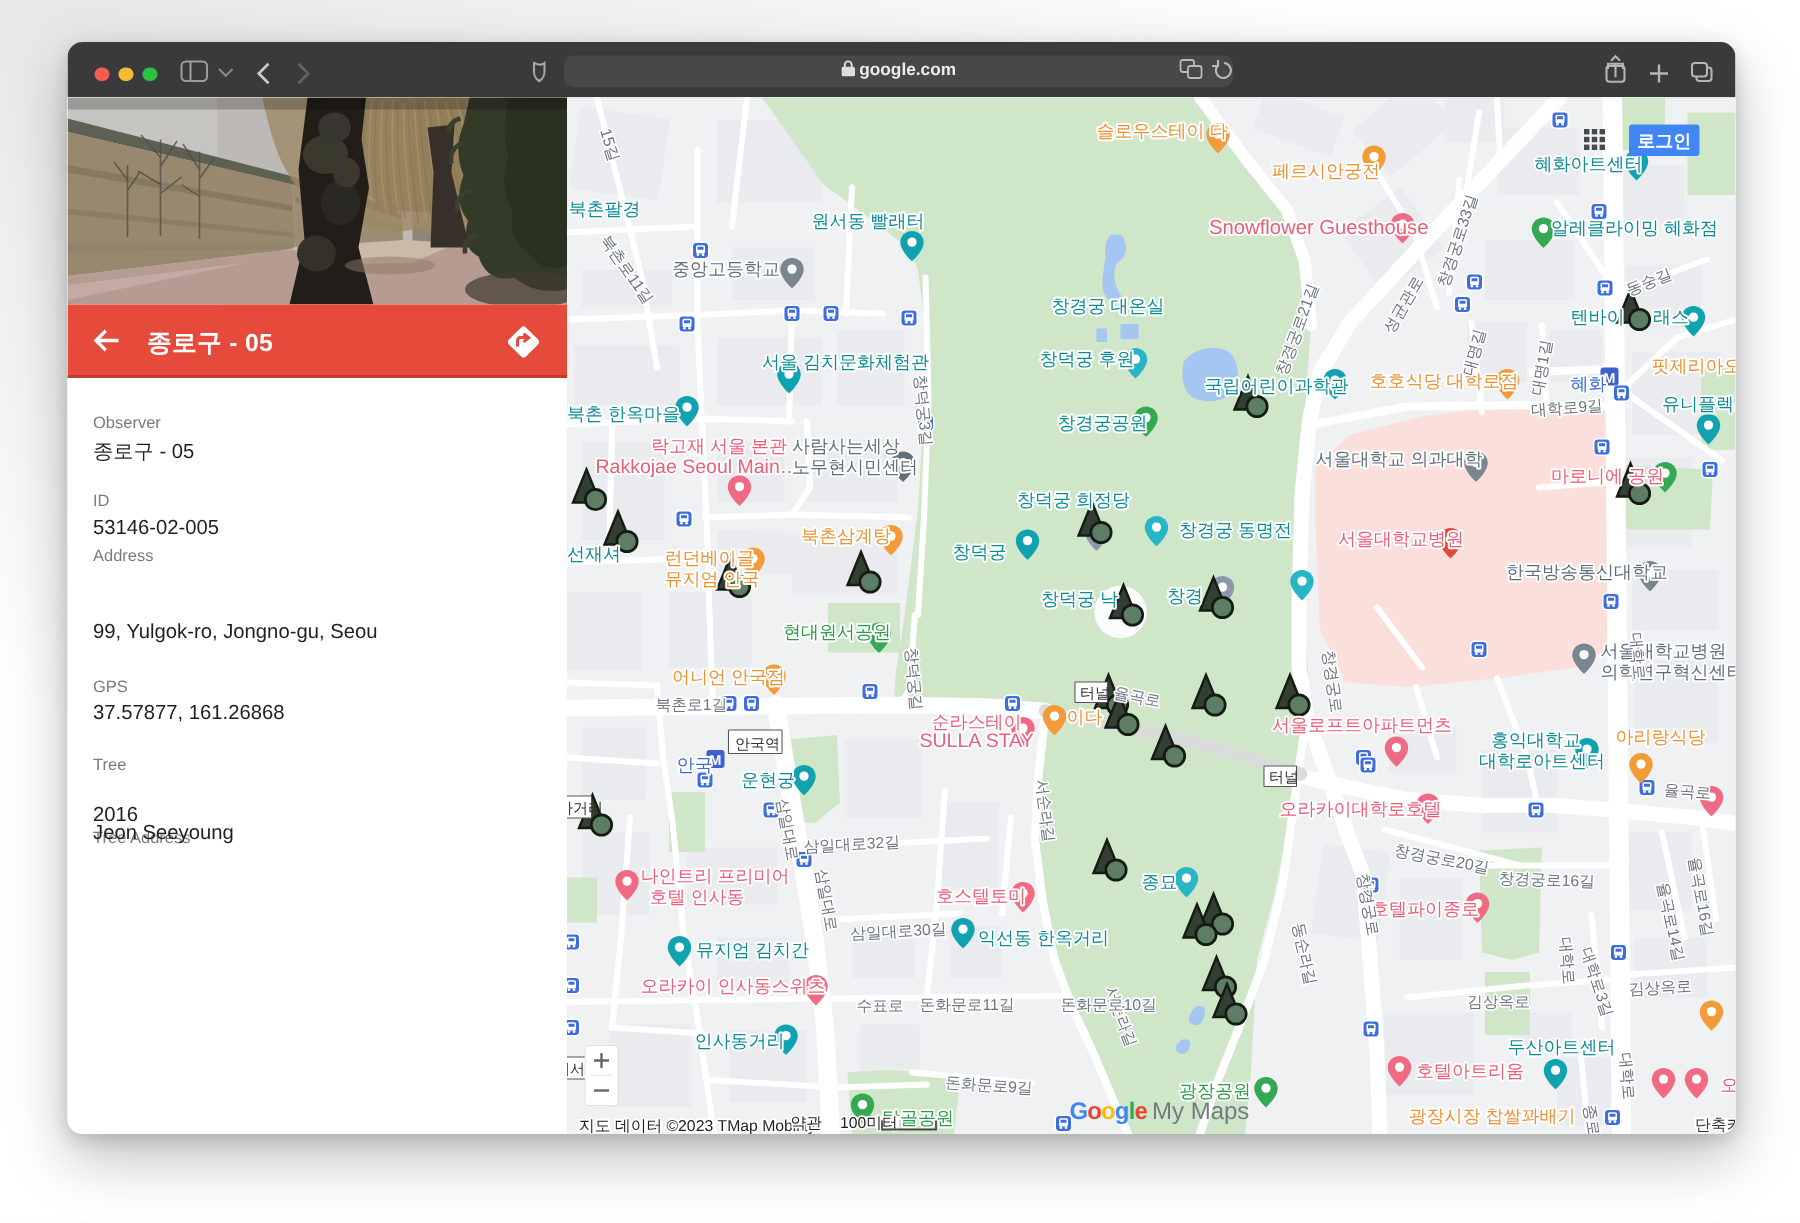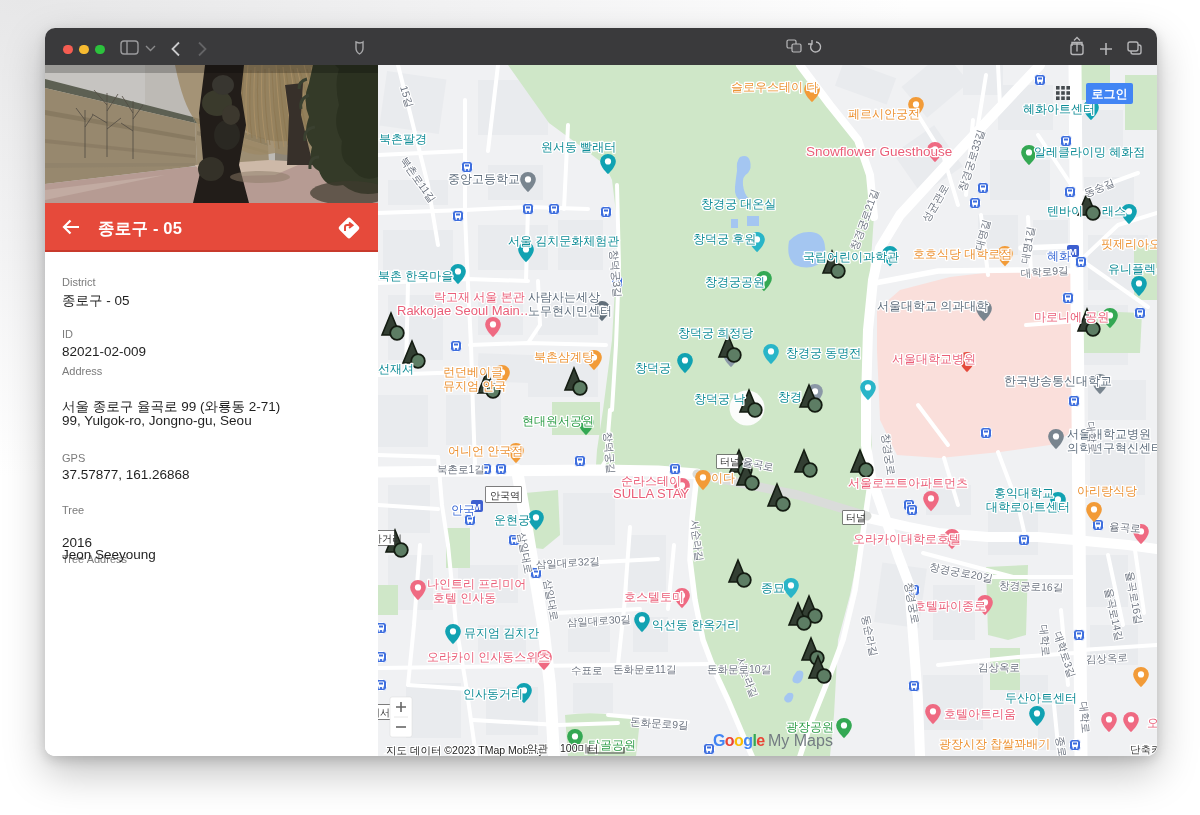--- a/index.html
+++ b/index.html
@@ -29,20 +29,24 @@
     <path d="M101 13 l4.5 4.5 L110 13" stroke="#8a8a8c"></path>
     <path d="M134 9.5 L127.5 16 L134 22.5" stroke="#c9c9cb" stroke-width="1.8"></path>
     <path d="M154 9.5 L160.5 16 L154 22.5" stroke="#636365" stroke-width="1.8"></path>
     <path d="M311 9 c3.5 1.5 5 1.5 7 0 v6 c0 4 -3.5 6 -3.5 6 s-3.5 -2 -3.5 -6 z" stroke="#a8a8aa"></path>
     <path d="M1027 12 v-3.5 h10 v3.5 M1032 8.5 v9 M1029 6.5 l3-3 3 3" stroke="#b5b5b7" transform="translate(0,1)"></path>
     <rect x="1026" y="11" width="12" height="10.5" rx="2" stroke="#b5b5b7"></rect>
     <path d="M1055 16 h12 M1061 10 v12" stroke="#b5b5b7" stroke-width="1.6"></path>
     <rect x="1086" y="12" width="10" height="9" rx="2" stroke="#b5b5b7"></rect>
     <rect x="1083" y="9" width="10" height="9" rx="2" stroke="#b5b5b7" fill="#3a3a3c"></rect>
   </svg>
+  <div id="urlbar"><svg width="9" height="11" viewBox="0 0 9 11" style="vertical-align:-1px">
+          <rect y="4.5" width="9" height="6.5" rx="1.2" fill="#dedede"></rect>
+          <path d="M2.2 5 v-1.8 a2.3 2.3 0 0 1 4.6 0 V5" fill="none" stroke="#dedede" stroke-width="1.3"></path>
+        </svg> google.com</div>
   <svg class="cicon" width="40" height="18" style="left:740px;top:10px" fill="none" stroke="#b9b9bb" stroke-width="1.2">
     <rect x="2" y="2" width="9" height="8" rx="1.5"></rect>
         <rect x="7" y="6" width="9" height="8" rx="1.5" fill="#48484b"></rect>
     <path d="M31 4 a5 5 0 1 1 -4 1.5 M27 2 v4 h-4" stroke-width="1.4"></path>
   </svg>
  </div>
  <div id="content">
   <div id="sidebar">
    <svg id="photo" viewBox="0 0 333 138">
     <rect width="333" height="138" fill="#c6c4c1"></rect>
@@ -87,26 +91,25 @@
    <div id="redhdr">
     <svg style="position:absolute;left:15px;top:13px" width="22" height="22" fill="none" stroke="#fff" stroke-width="2.2">
             <path d="M19 11 H4 M10.5 4.5 L4 11 l6.5 6.5"></path>
           </svg>
     <div class="ttl">종로구 - 05</div>
     <svg style="position:absolute;right:16px;top:12px" width="26" height="26">
             <rect x="5" y="5" width="16" height="16" rx="2.5" fill="#fff" transform="rotate(45 13 13)"></rect>
             <path d="M9 16 v-4 a2 2 0 0 1 2-2 h5 M13 7.5 l3.5 2.7 -3.5 2.7" fill="none" stroke="#e64a3b" stroke-width="2"></path>
           </svg>
    </div>
-   <div class="flabel" style="top:211px">District</div>
+   <div class="flabel" style="top:211px">Observer</div>
         <div class="fval" style="top:227px">종로구 - 05</div>
    <div class="flabel" style="top:263px">ID</div>
-        <div class="fval" style="top:279px">82021-02-009</div>
+        <div class="fval" style="top:279px">53146-02-005</div>
    <div class="flabel" style="top:300px">Address</div>
-        <div class="fval" style="top:333px">서울 종로구 율곡로 99 (와룡동 2-71)</div>
         <div class="fval" style="top:348px">99, Yulgok-ro, Jongno-gu, Seou</div>
    <div class="flabel" style="top:387px">GPS</div>
         <div class="fval" style="top:402px">37.57877, 161.26868</div>
    <div class="flabel" style="top:439px">Tree</div>
         <div class="fval" style="top:470px">2016</div>
    <div class="flabel" style="top:488px">Tree Address</div>
         <div class="fval" style="top:482px">Jeon Seeyoung</div>
   </div>
   <div id="map">
    <svg id="mapsvg" width="779" height="691" viewBox="0 0 779 691">

